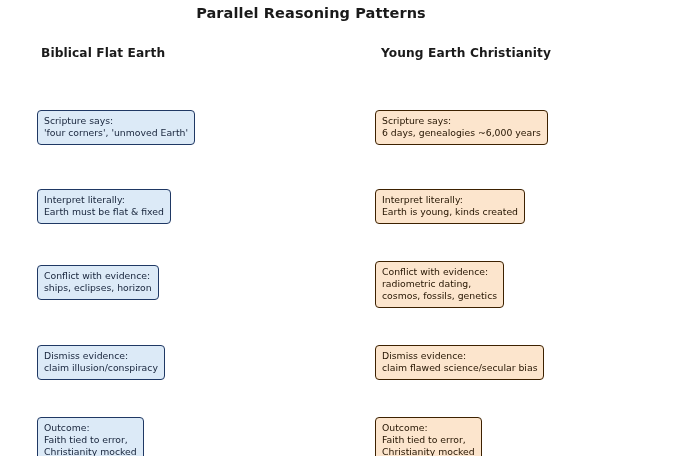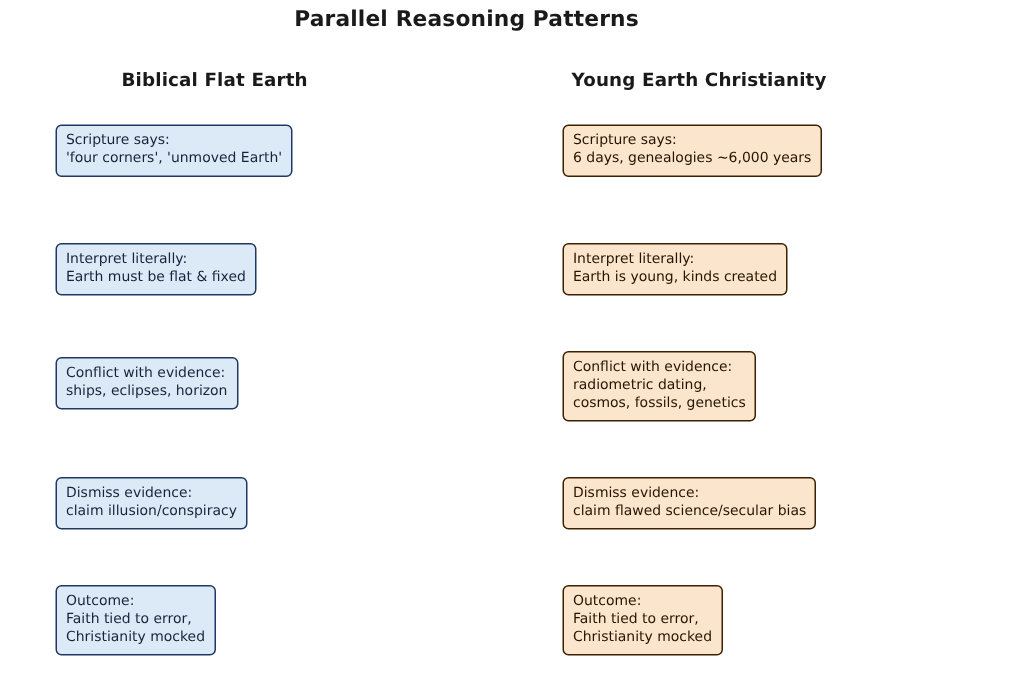--- a/index.html
+++ b/index.html
@@ -32,32 +32,33 @@
     margin-left: 24px;
   }
   .col-header {
     position: absolute;
     font-size: 12.2px;
     font-weight: bold;
     color: #1a1a1a;
     white-space: nowrap;
     letter-spacing: 0.1px;
   }
-  .col-header.left  { left: 41px;  top: 46px; margin-left: 40px; }
+  .col-header.left  { left: 41px;  top: 46px; }
   .col-header.right { left: 381px; top: 46px; }
 
   .node {
     position: absolute;
     box-sizing: border-box;
     border-radius: 4px;
     padding: 4px 6px 5px 6px;
     font-size: 9.3px;
     line-height: 12.1px;
     white-space: pre;
     color: #111111;
+    margin-top: 27px;
   }
   .node.blue {
     background: #dceaf7;
     border: 1.1px solid #1f3864;
     color: #16233a;
   }
   .node.orange {
     background: #fce5cd;
     border: 1.1px solid #3d2100;
     color: #241400;

